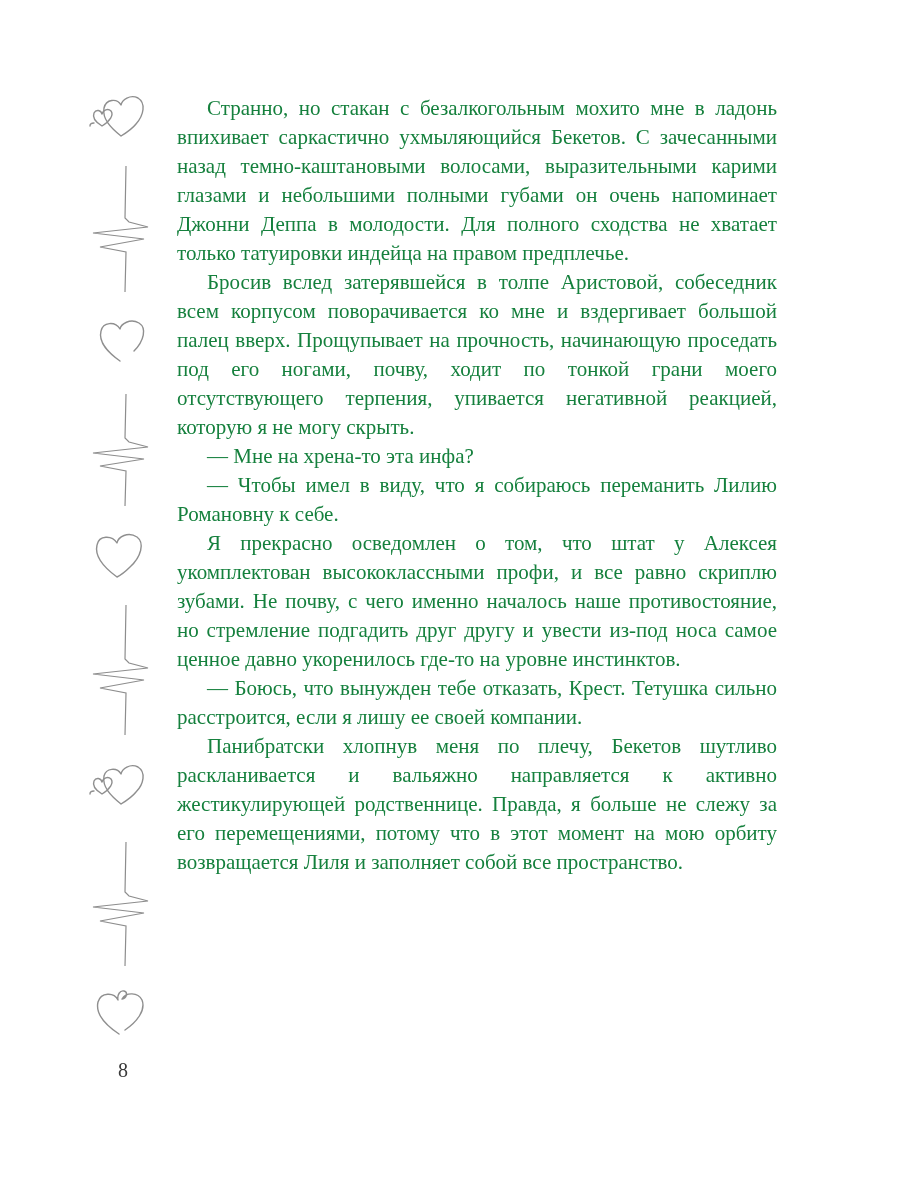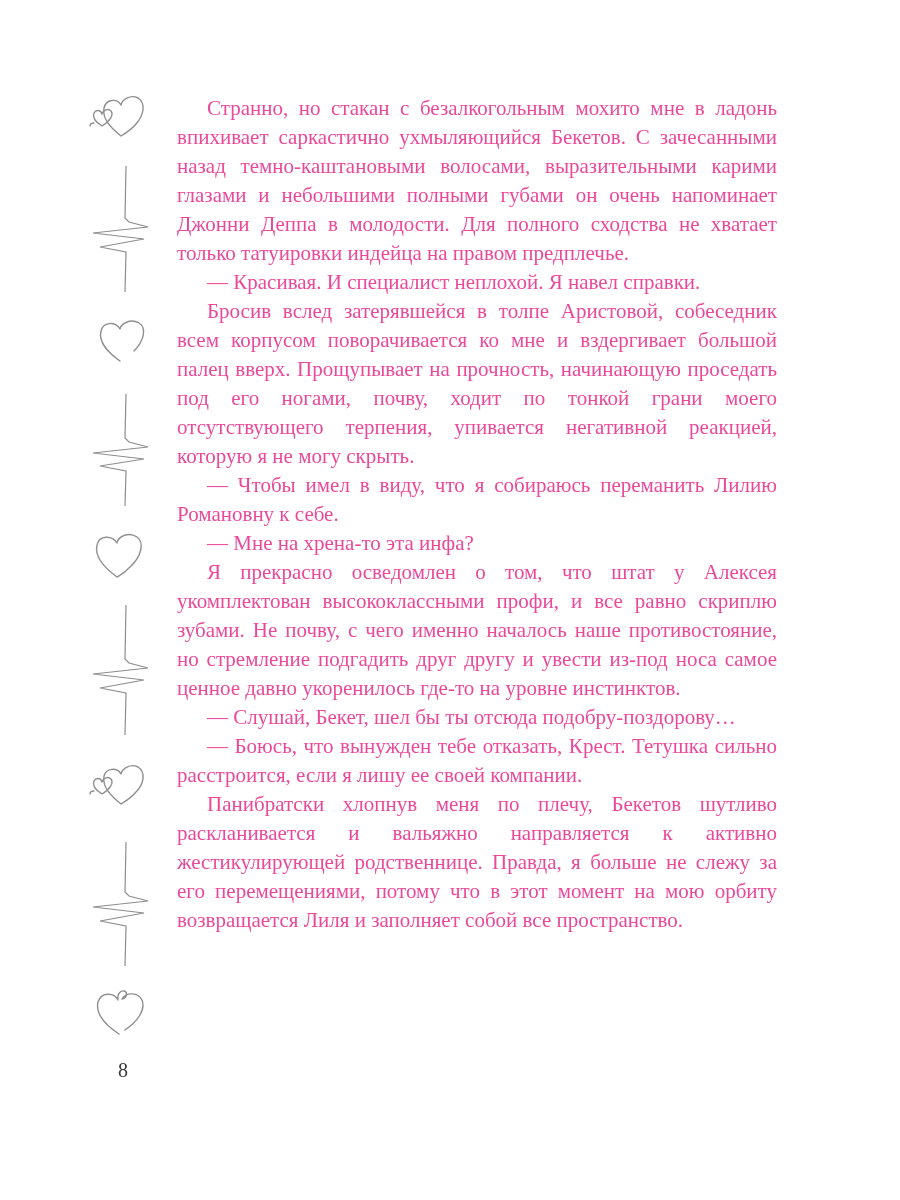--- a/index.html
+++ b/index.html
@@ -13,21 +13,21 @@
   .page {
     position: absolute; inset: 0;
     background: #ffffff;
   }
   .decor { position: absolute; }
   .decor svg { display: block; }
   .text-block {
     position: absolute;
     left: 177px; top: 94px;
     width: 600px;
-    color: #ec4899;
+    color: #15803d;
     font-size: 21px;
     line-height: 29px;
     text-align: justify;
   }
   .text-block p {
     margin: 0;
     padding: 0;
     text-indent: 30px;
   }
   .page-number {
@@ -97,25 +97,23 @@
   </div>
 
   <div class="decor" style="left:91px; top:984px;">
     <svg width="58" height="54" viewBox="0 0 58 54" fill="none" stroke="#8f8f8f" stroke-width="1.4" stroke-linecap="round" stroke-linejoin="round">
       <path d="M28 50 C16 42 4 31 7 18 C10 8 23 8 27 16 C26 11 29 6 33 7 C37 8 36 14 31 15 C35 8 47 8 51 16 C55 26 46 38 34 46"></path>
     </svg>
   </div>
 
   <div class="text-block">
     <p>Странно, но стакан с безалкогольным мохито мне в ладонь впихивает саркастично ухмыляющийся Бекетов. С зачесанными назад темно-каштановыми волосами, выразительными карими глазами и небольшими полными губами он очень напоминает Джонни Деппа в молодости. Для полного сходства не хватает только татуировки индейца на правом предплечье.</p>
-    <p>— Красивая. И специалист неплохой. Я навел справки.</p>
     <p>Бросив вслед затерявшейся в толпе Аристовой, собеседник всем корпусом поворачивается ко мне и вздергивает большой палец вверх. Прощупывает на прочность, начинающую проседать под его ногами, почву, ходит по тонкой грани моего отсутствующего терпения, упивается негативной реакцией, которую я не могу скрыть.</p>
+    <p>— Мне на хрена-то эта инфа?</p>
     <p>— Чтобы имел в виду, что я собираюсь переманить Лилию Романовну к себе.</p>
-    <p>— Мне на хрена-то эта инфа?</p>
     <p>Я прекрасно осведомлен о том, что штат у Алексея укомплектован высококлассными профи, и все равно скриплю зубами. Не почву, с чего именно началось наше противостояние, но стремление подгадить друг другу и увести из-под носа самое ценное давно укоренилось где-то на уровне инстинктов.</p>
-    <p>— Слушай, Бекет, шел бы ты отсюда подобру-поздорову…</p>
     <p>— Боюсь, что вынужден тебе отказать, Крест. Тетушка сильно расстроится, если я лишу ее своей компании.</p>
     <p>Панибратски хлопнув меня по плечу, Бекетов шутливо раскланивается и вальяжно направляется к активно жестикулирующей родственнице. Правда, я больше не слежу за его перемещениями, потому что в этот момент на мою орбиту возвращается Лиля и заполняет собой все пространство.</p>
   </div>
 
   <div class="page-number">8</div>
 
 </div>
 
 </body></html>

